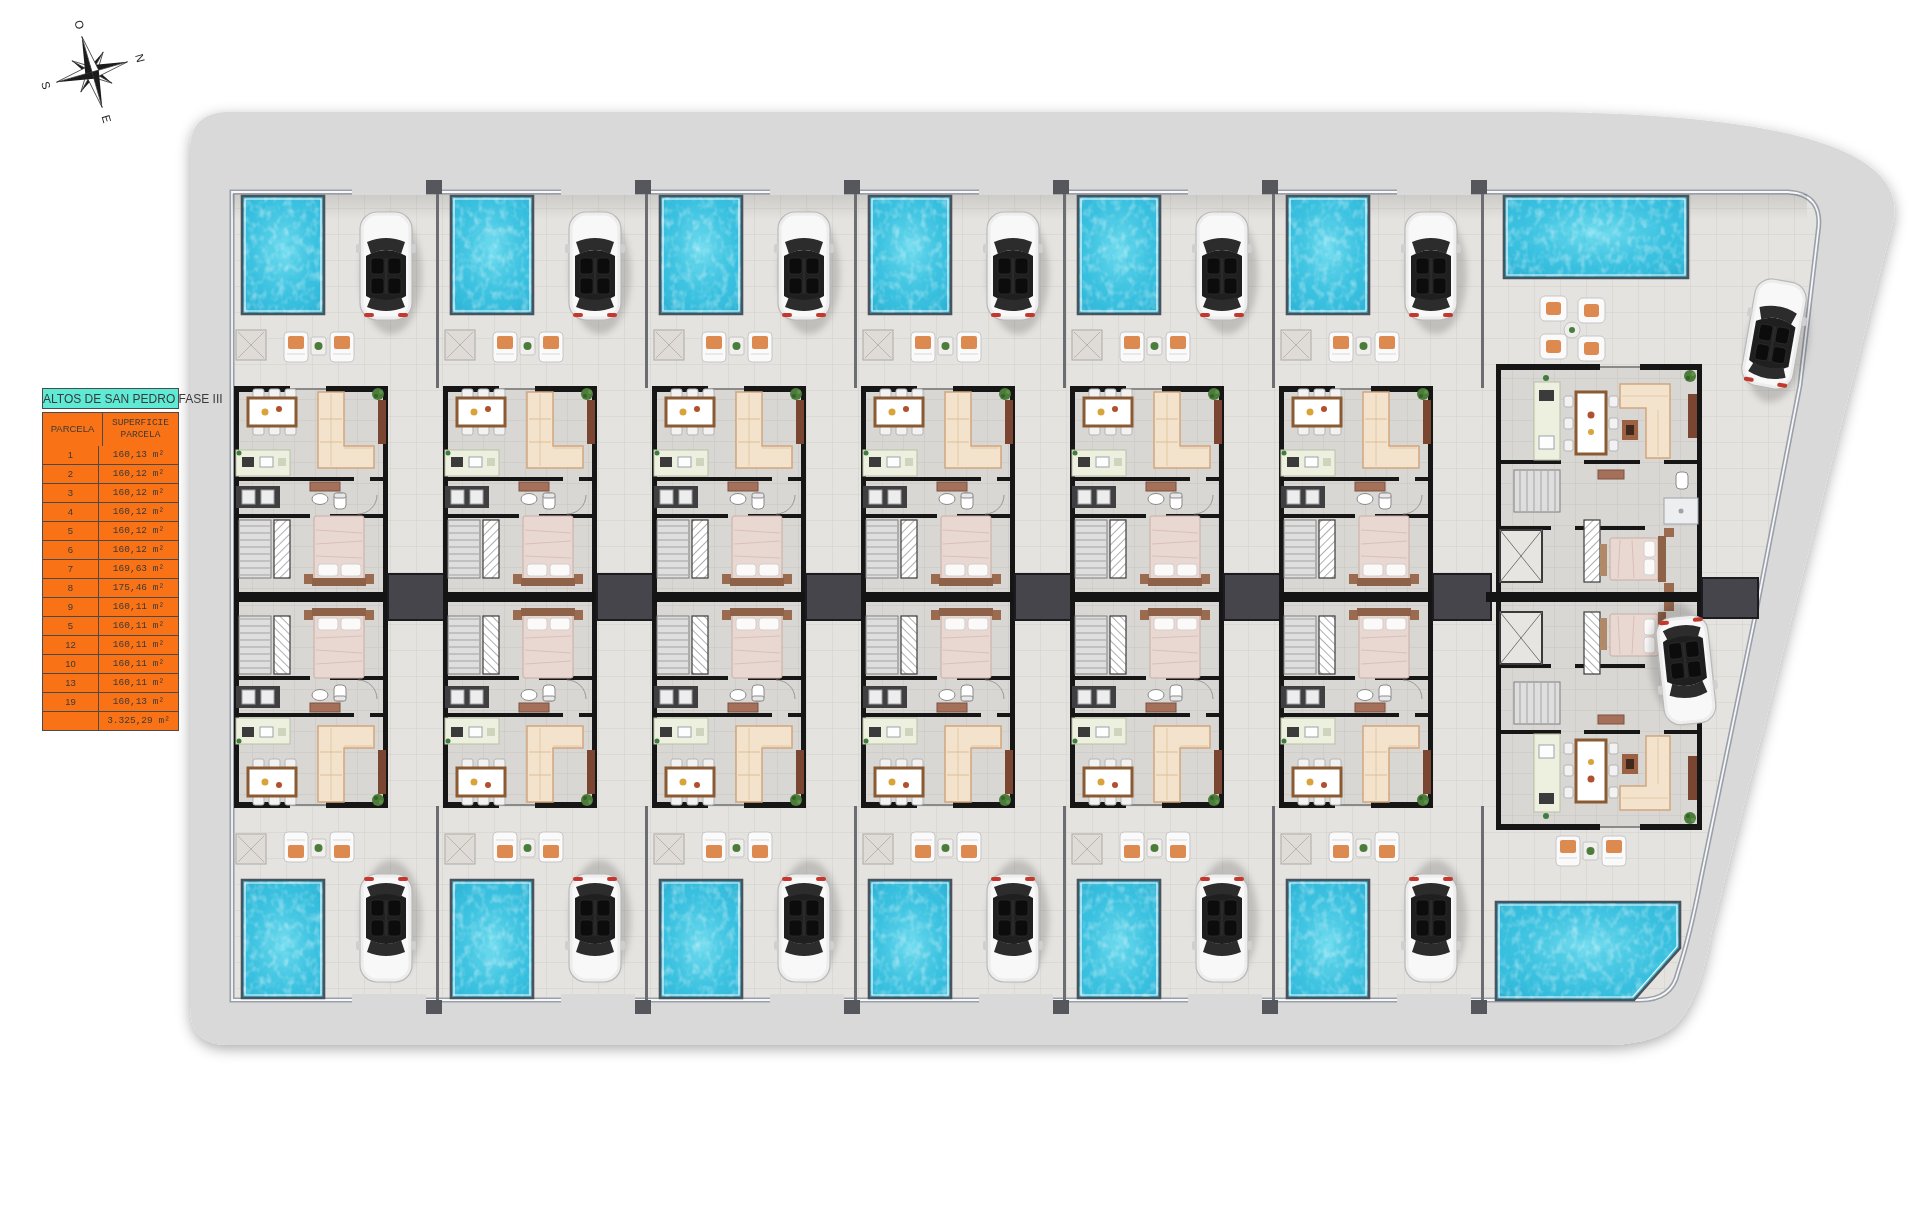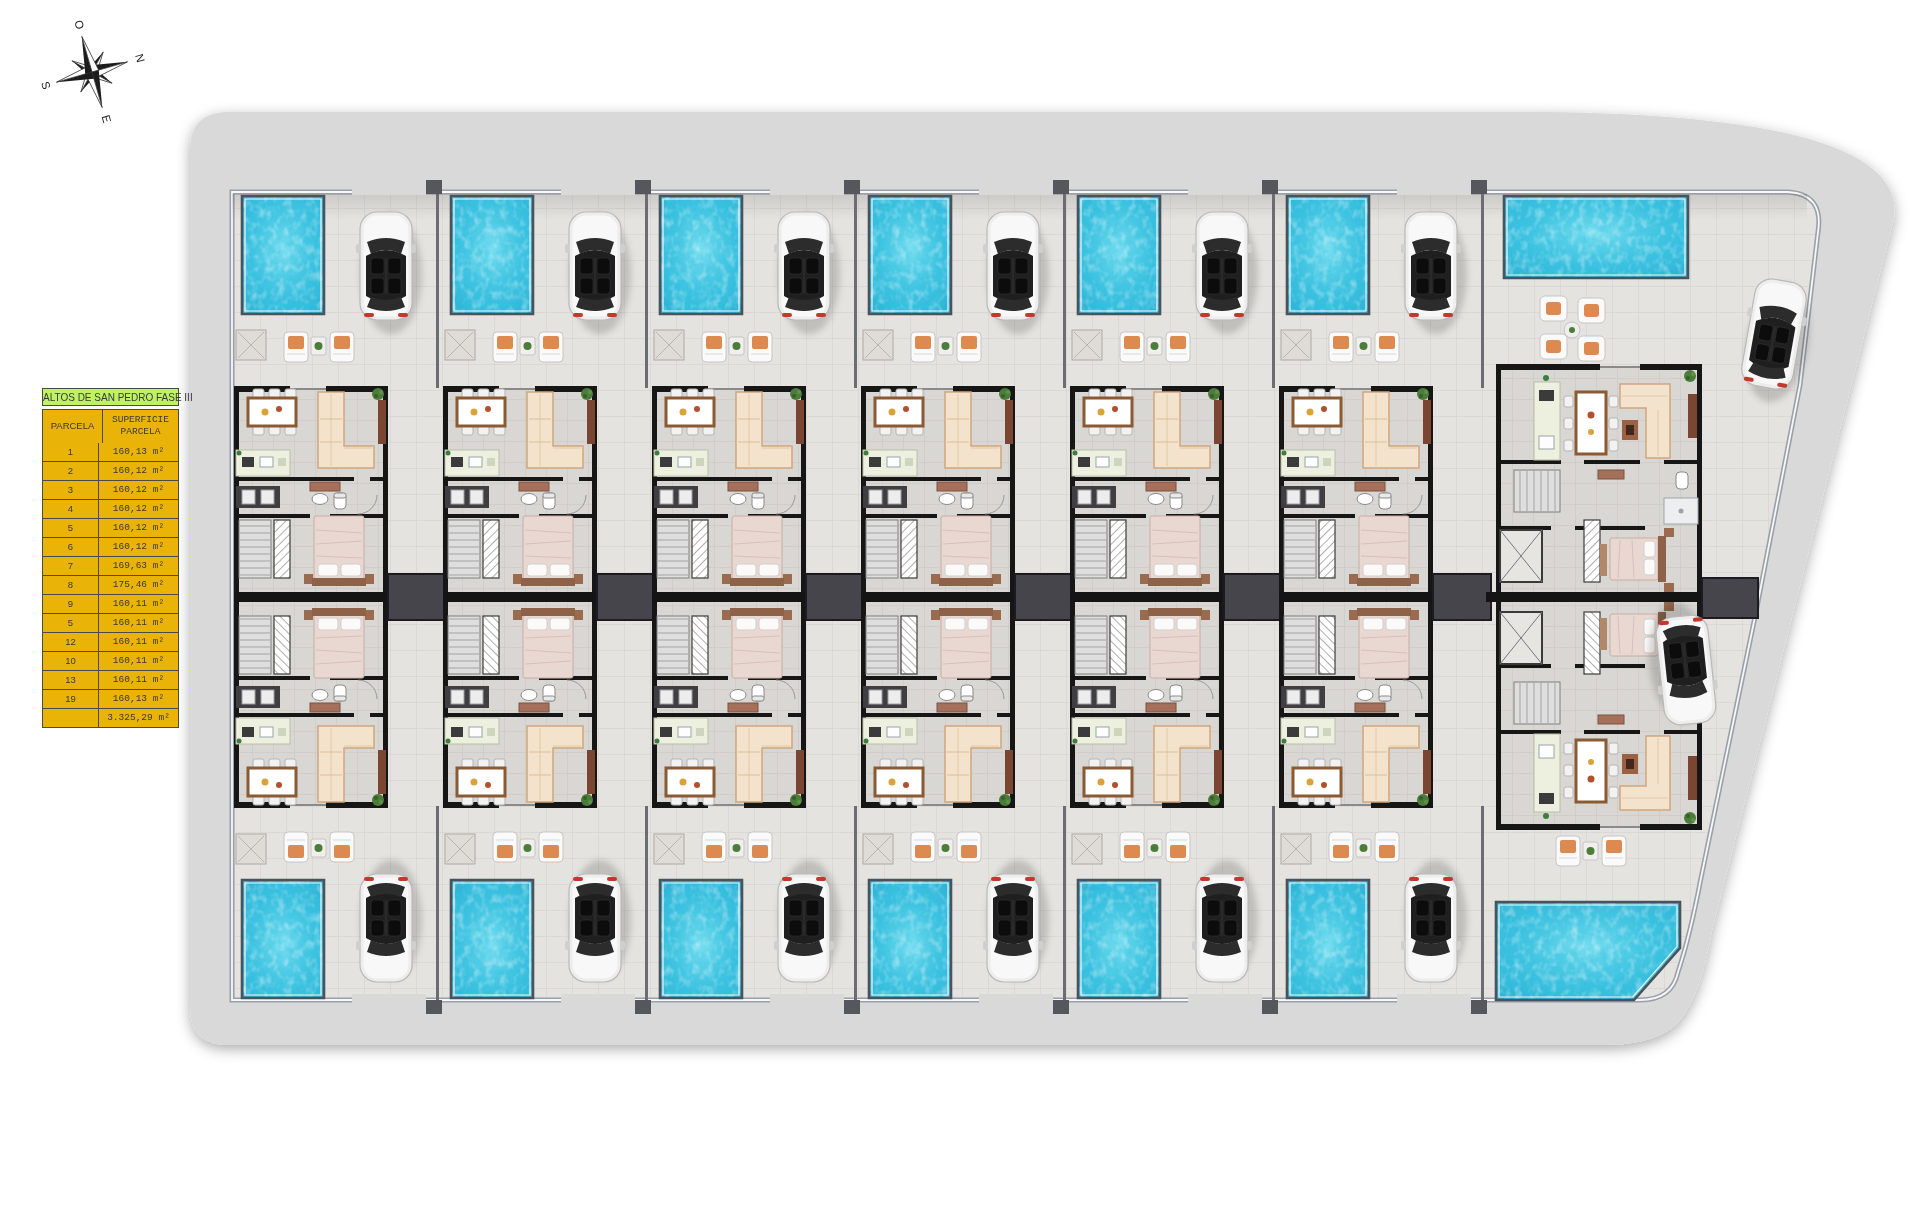--- a/index.html
+++ b/index.html
@@ -1,23 +1,23 @@
 <!DOCTYPE html>
 <html><head>
 <meta charset="utf-8">
 <style>
   html,body{margin:0;padding:0;background:#fff;}
   .page{position:relative;width:1920px;height:1211px;overflow:hidden;background:#fff;
         font-family:"Liberation Sans",sans-serif;}
   #plan-svg{position:absolute;left:0;top:0;}
   #compass{position:absolute;left:8px;top:0;}
   .ptable{position:absolute;left:42px;top:388px;width:137px;font-size:9.5px;color:#3a3a3a;}
-  .ptable .title{border:1.3px solid #4a4a4a;text-align:center;padding:2.5px 0;font-size:10px;
-                 background:#bef264;white-space:nowrap;}
-  .ptable .grid{margin-top:3px;border:1.3px solid #4a4a4a;background:#eab308;}
+  .ptable .title{border:1.3px solid #4a4a4a;text-align:center;padding:2.5px 0;font-size:12px;
+                 background:#5eead4;white-space:nowrap;}
+  .ptable .grid{margin-top:3px;border:1.3px solid #4a4a4a;background:#f97316;}
   .ptable .row{display:flex;border-top:1px solid #4a4a4a;align-items:stretch;}
   .ptable .grid .row:first-child{border-top:none;}
   .ptable .c1{width:55px;border-right:1px solid #4a4a4a;text-align:center;padding:3.5px 0;}
   .ptable .c2{flex:1;text-align:center;padding:3.5px 1px;font-family:Liberation Mono, monospace;}
   .ptable .hdr .c1,.ptable .hdr .c2{padding:4px 2px;line-height:1.3;display:flex;
                  align-items:center;justify-content:center;}
   .ptable .hdr .c2{white-space:normal;width:60px;}
 </style>
 </head>
 <body>

